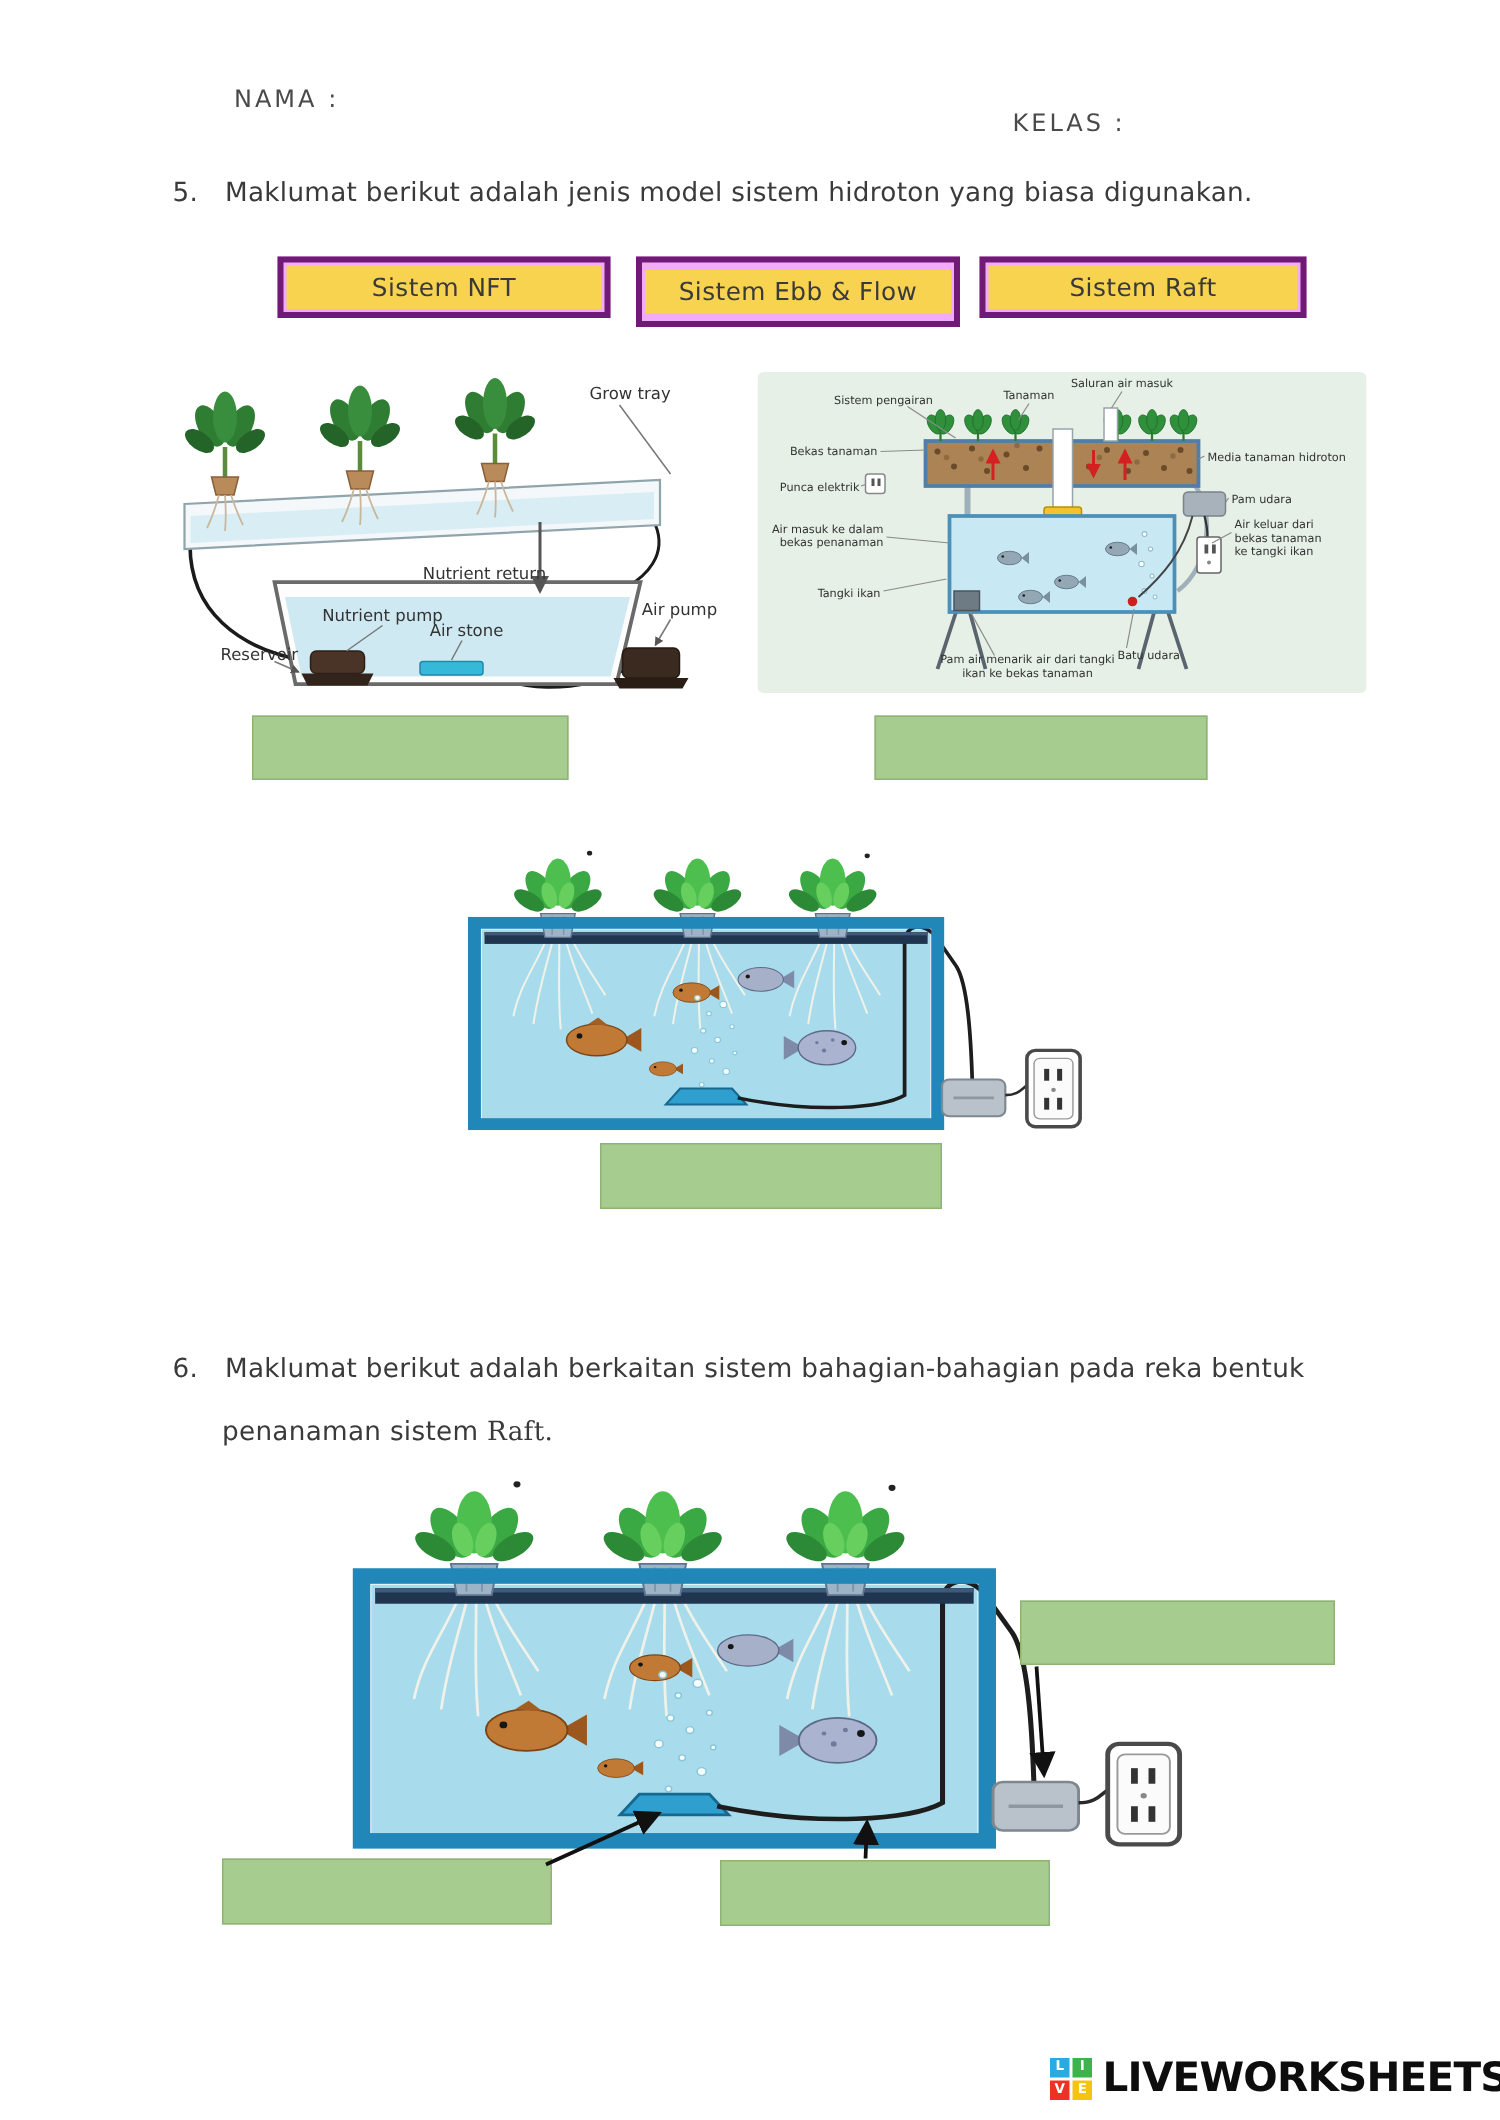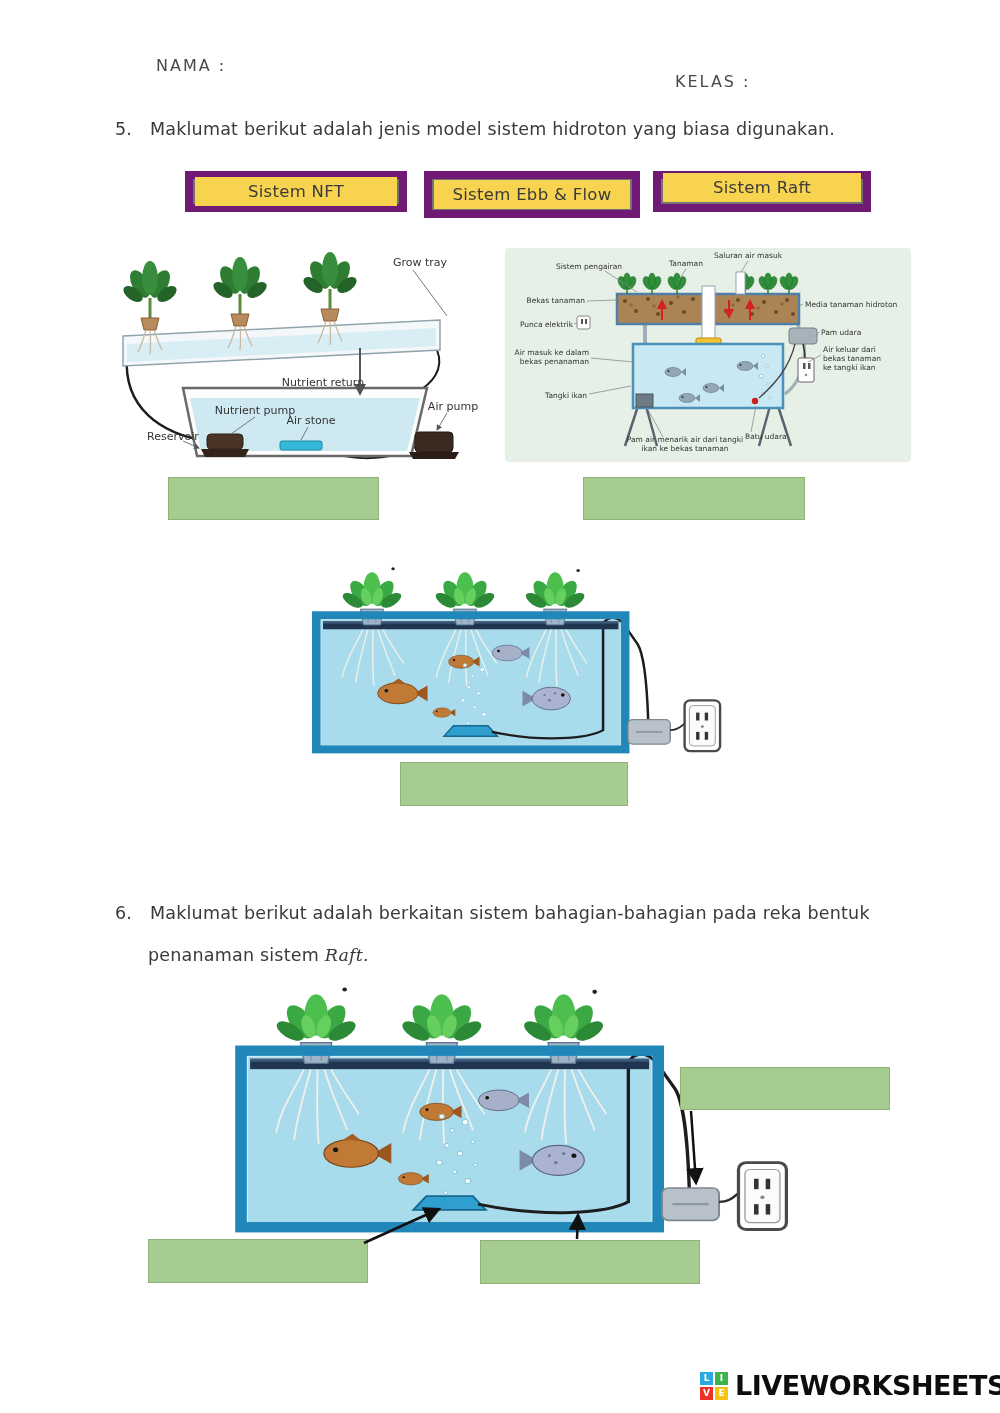--- a/index.html
+++ b/index.html
@@ -6,30 +6,30 @@
   html,body { background:#ffffff; }
   .page {
     position:relative; width:1000px; height:1413px; background:#ffffff;
     font-family:"DejaVu Sans", sans-serif; color:#3a3a3a; overflow:hidden;
   }
   .abs { position:absolute; }
   .hdr-label { font-size:16px; letter-spacing:2px; color:#4a4a4a; }
   .qrow { display:flex; gap:15px; font-size:17.5px; color:#3a3a3a; letter-spacing:.2px; }
   .qnum { min-width:20px; }
   .sysbox {
-    border:8px solid #701a75; background:#737373;
+    border:4px solid #701a75; background:#f0abfc;
     display:flex; align-items:center; justify-content:center; padding:2px;
   }
   .sysbox .hl {
     background:#f8d34f; flex:1; text-align:center; padding:5px 0;
     font-size:16.5px; color:#3a3a3a; letter-spacing:.3px;
   }
   .answer { background:#a7cc90; border:1px solid #8fb377; }
   .q6line2 { font-size:17.5px; letter-spacing:.2px; }
-  .it { font-style:italic; font-family:"DejaVu Serif", serif; }
+  .it { font-family:"DejaVu Serif", serif; }
   .footer { display:flex; align-items:center; gap:7px; }
   .lg { display:grid; grid-template-columns:13px 13px; grid-template-rows:13px 13px; gap:2px; }
   .lg span { display:flex; align-items:center; justify-content:center; font-size:9px; font-weight:bold; color:#ffffff; }
   .lg .c0 { background:#29abe2; } .lg .c1 { background:#3cb44a; }
   .lg .c2 { background:#ee3124; } .lg .c3 { background:#f5c412; }
   .brand { font-size:27px; font-weight:800; color:#0d0d0d; letter-spacing:-.5px; }
   svg { display:block; }
   svg text { font-family:"DejaVu Sans", sans-serif; fill:#333333; }
   .lbl11 { font-size:11px; }
   .lbl7 { font-size:7.5px; }

